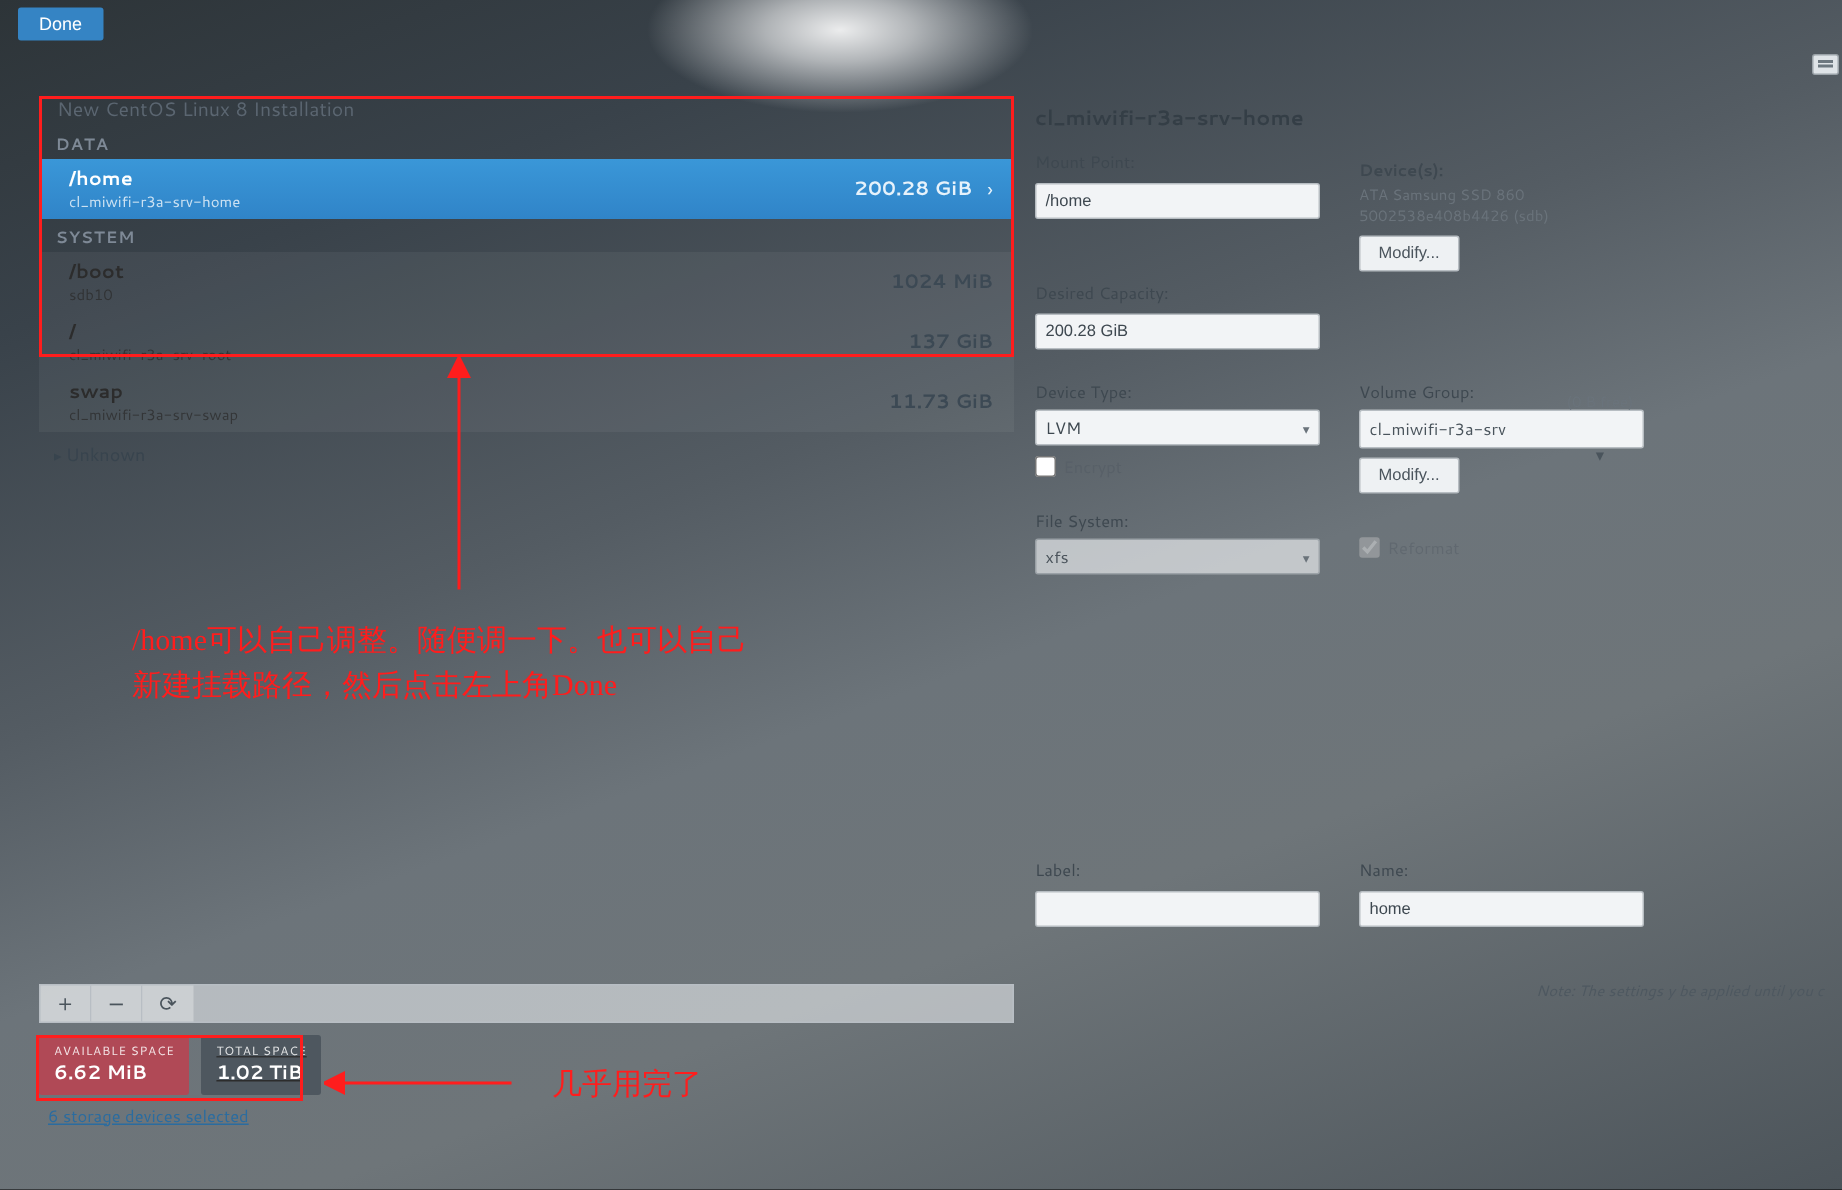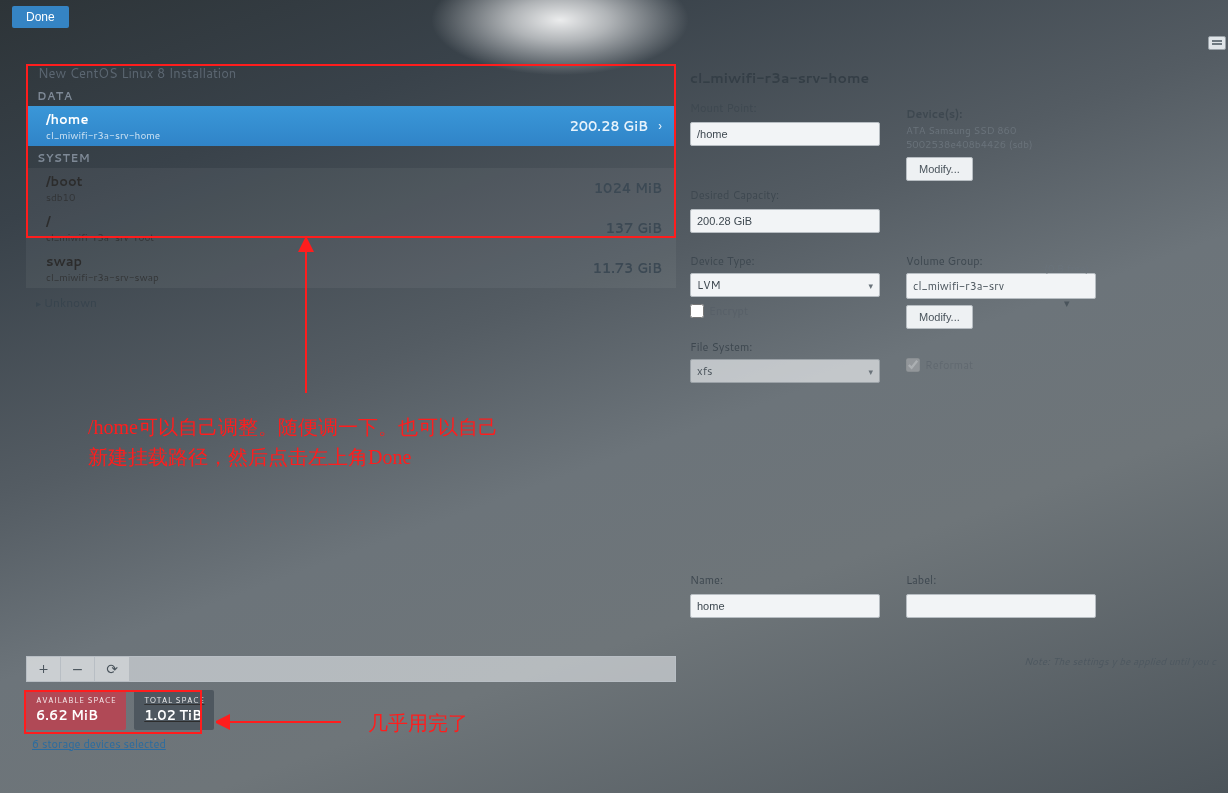--- a/index.html
+++ b/index.html
@@ -230,26 +230,26 @@
         <div class="form-col">
           <label class="chk" style="margin-top:18px; opacity:0.55;">
             <input type="checkbox" checked="" disabled="" style="">
             <span>Reformat</span>
           </label>
         </div>
       </div>
 
       <div class="form-row" style="position:absolute; bottom:110px; left:0; right:0;">
         <div class="form-col">
+          <span class="flabel">Label:</span>
+          <input class="ftxt" value="" style="">
+        </div>
+        <div class="form-col">
           <span class="flabel">Name:</span>
           <input class="ftxt" value="home" style="">
-        </div>
-        <div class="form-col">
-          <span class="flabel">Label:</span>
-          <input class="ftxt" value="" style="">
         </div>
       </div>
 
       <div class="note">Note:  The settings y
  be applied until you c</div>
     </div>
 
   </div>
 
   <svg class="anno-arrow" style="left:296px; top:238px;" width="20" height="160">

